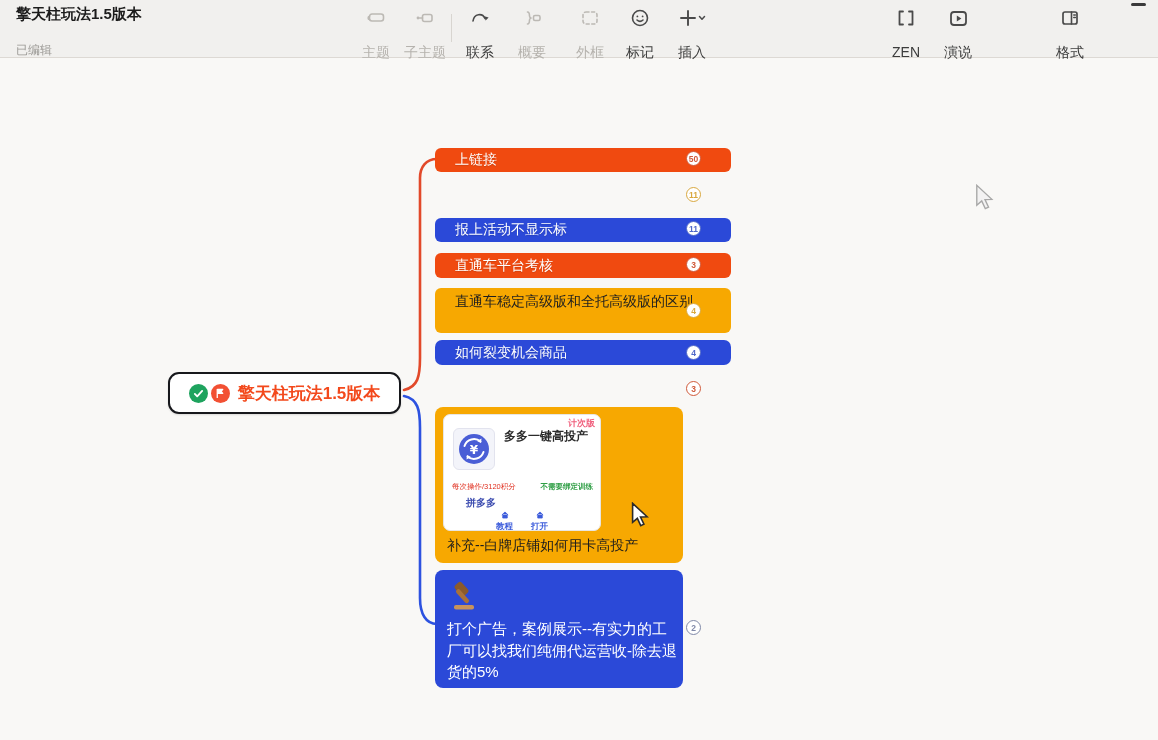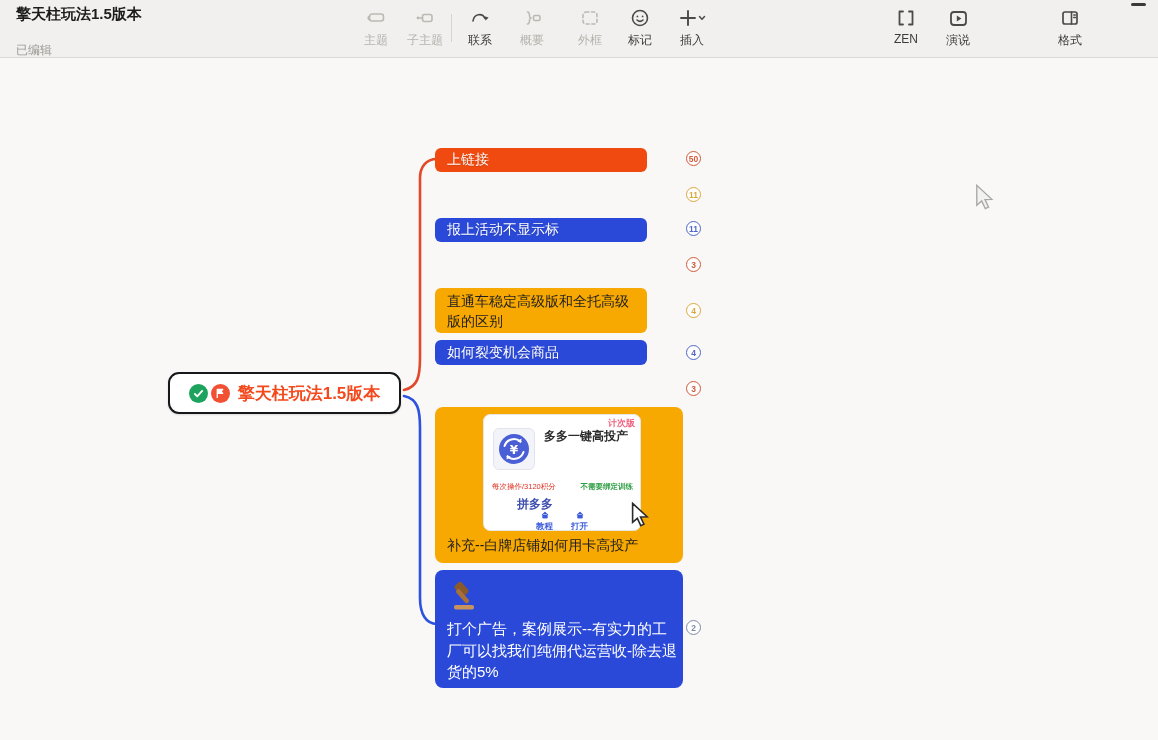--- a/index.html
+++ b/index.html
@@ -7,21 +7,21 @@
     font-family:"Liberation Sans","DejaVu Sans",sans-serif; background:#f9f8f6; }
 
   
   .toolbar { position:absolute; top:0; left:0; width:1158px; height:58px;
     background:#f1f0ee; border-bottom:1px solid #ddd9d4; z-index:20; }
   .doc-info { position:absolute; left:16px; top:5px; }
   .doc-title { font-size:15px; font-weight:bold; color:#1c1c1c; line-height:18px; }
   .doc-status { font-size:12px; color:#9a9894; margin-top:19px; }
   .tb-item { position:absolute; top:6px; width:52px; text-align:center; cursor:pointer; }
   .tb-item .ticon { height:24px; display:flex; align-items:center; justify-content:center; }
-  .tb-item .tlabel { font-size:12px; color:#3c3c3c; margin-top:2px; }
+  .tb-item .tlabel { font-size:14px; color:#3c3c3c; margin-top:14px; }
   .tb-item.disabled .tlabel { color:#b5b2ad; }
   .tb-item svg { stroke:#4a4a4a; fill:none; stroke-width:1.6; stroke-linecap:round; stroke-linejoin:round; }
   .tb-item.disabled svg { stroke:#bcb9b4; }
   .tb-sep { position:absolute; left:451px; top:14px; width:1px; height:28px; background:#d8d5d0; }
   .win-dash { position:absolute; right:12px; top:3px; width:15px; height:3px; background:#3a3a3a; border-radius:2px; }
 
   
   .canvas { position:absolute; inset:0; z-index:1; }
   svg.connectors { position:absolute; left:0; top:0; }
   .connector { fill:none; stroke-width:2.6px; stroke-linecap:round; }
@@ -29,44 +29,44 @@
   
   .root-node { position:absolute; left:168px; top:372px; width:233px; height:42px;
     background:#ffffff; border:2.5px solid #17181c; border-radius:11px;
     display:flex; align-items:center; justify-content:center; gap:3px; box-shadow:0 1px 2px rgba(0,0,0,.12); }
   .marker { width:19px; height:19px; border-radius:50%; display:flex; align-items:center; justify-content:center; flex:0 0 auto; }
   .marker-check { background:#1ea35e; }
   .marker-flag { background:#f25033; }
   .root-label { font-size:17px; font-weight:bold; margin-left:5px; white-space:nowrap; }
 
   
-  .topic { position:absolute; left:435px; width:212px; border-radius:6px;
-    font-size:14px; font-weight:500; padding:0 12px; color:#fff;
+  .topic { position:absolute; left:435px; width:296px; border-radius:6px;
+    font-size:14px; font-weight:500; padding:0 20px; color:#fff;
     display:flex; align-items:center; text-shadow:0 1px 1px rgba(0,0,0,.15); cursor:pointer; }
   .topic.multiline { align-items:flex-start; padding-top:3px; line-height:20px; text-shadow:none; }
 
   .badge { position:absolute; left:686px; width:15px; height:15px; background:#fff;
     border:1.5px solid; border-radius:50%; font-size:8.5px; font-weight:bold;
     display:flex; align-items:center; justify-content:center;text-align:right; }
 
   
   .supp-node { position:absolute; left:435px; top:407px; width:248px; height:156px;
     background:#f7a801; border-radius:8px; cursor:pointer; }
   .supp-card { position:absolute; left:8px; top:7px; width:158px; height:117px;
-    background:#fff; border:1px solid #e8e6e2; border-radius:7px; overflow:hidden;margin-left:40px; }
+    background:#fff; border:1px solid #e8e6e2; border-radius:7px; overflow:hidden; }
   .card-tag { position:absolute; right:5px; top:2px; font-size:9px; font-weight:bold; color:#f0607d; }
   .card-appicon { position:absolute; left:9px; top:13px; width:42px; height:42px;
     background:#f3f4fa; border:1px solid #e2e3ee; border-radius:6px;
     display:flex; align-items:center; justify-content:center; }
   .card-title { position:absolute; left:60px; top:13px; font-size:12px; font-weight:bold; color:#2b2b2b; }
   .card-desc { position:absolute; left:60px; top:31px; width:92px; font-size:7.5px;
     line-height:9.5px; color:#9b9b9b; }
   .card-rednote { position:absolute; left:8px; top:67px; font-size:7.5px; font-weight:normal; color:#e03020; }
   .card-greennote { position:absolute; right:7px; top:67px; font-size:7.5px; font-weight:bold; color:#2e9e44; }
-  .card-store { position:absolute; left:33px; top:81px; font-size:12px; font-weight:bold; color:#3d4db0; }
+  .card-store { position:absolute; left:22px; top:81px; font-size:10px; font-weight:bold; color:#3d4db0; }
   .card-links { position:absolute; left:0; top:96px; width:100%; display:flex; justify-content:center; gap:18px; }
   .card-link { font-size:8.5px; font-weight:bold; color:#3b5bdb; display:flex; align-items:center; gap:2px; cursor:pointer;flex-direction:column; }
   .supp-caption { position:absolute; left:12px; top:130px; width:230px; font-size:14px; color:#1d1d1d; }
 
   
   .ad-node { position:absolute; left:435px; top:570px; width:248px; height:118px;
     background:#2b49d8; border-radius:8px; color:#fff; cursor:pointer; }
   .ad-icon { position:absolute; left:13px; top:7px; }
   .ad-text { position:absolute; left:12px; top:48px; width:230px; font-size:15px; line-height:21.5px; }
 
@@ -193,22 +193,23 @@
     <span class="marker marker-flag">
       <svg width="10" height="11" viewBox="0 0 10 12">
           <path d="M2,1 v10 M2,1.5 h6 l-1.8,2.2 L8,5.8 h-6" fill="#fff" stroke="#fff" stroke-width="1.4" stroke-linejoin="round"></path>
         </svg>
     </span>
     <span class="root-label" style="color: rgb(243, 73, 28);">擎天柱玩法1.5版本</span>
   </div>
 
   <div class="topic" style="top: 148px; height: 24px; background-color: rgb(240, 74, 16); color: rgb(255, 255, 255);">上链接</div>
   <div class="topic" style="top: 218px; height: 24px; background-color: rgb(43, 73, 216); color: rgb(255, 255, 255);">报上活动不显示标</div>
+  <div class="topic" style="top: 253px; height: 25px; background-color: rgb(240, 74, 16); color: rgb(255, 255, 255);">直通车平台考核</div>
   <div class="topic multiline" style="top: 288px; height: 45px; background-color: rgb(247, 168, 1); color: rgb(31, 31, 31);">直通车稳定高级版和全托高级版的区别</div>
-  <div class="topic" style="top: 340px; height: 25px; background-color: rgb(43, 73, 216); color: rgb(255, 255, 255);">如何裂变机会商品</div>
+  <div class="topic" style="top: 340px; height: 25px; background-color: rgb(43, 73, 216); color: rgb(255, 255, 255); border-radius: 7px;">如何裂变机会商品</div>
 
   <div class="badge" style="top: 151px; border-color: rgb(208, 90, 58); color: rgb(208, 90, 58);">50</div>
   <div class="badge" style="top: 187px; border-color: rgb(217, 168, 63); color: rgb(217, 168, 63);">11</div>
   <div class="badge" style="top: 221px; border-color: rgb(80, 104, 200); color: rgb(80, 104, 200);">11</div>
   <div class="badge" style="top: 257px; border-color: rgb(208, 90, 58); color: rgb(208, 90, 58);">3</div>
   <div class="badge" style="top: 303px; border-color: rgb(217, 168, 63); color: rgb(217, 168, 63);">4</div>
   <div class="badge" style="top: 345px; border-color: rgb(80, 104, 200); color: rgb(80, 104, 200);">4</div>
   <div class="badge" style="top: 381px; border-color: rgb(208, 90, 58); color: rgb(208, 90, 58);">3</div>
   <div class="badge" style="top: 620px; border-color: rgb(128, 137, 168); color: rgb(128, 137, 168);">2</div>
 

